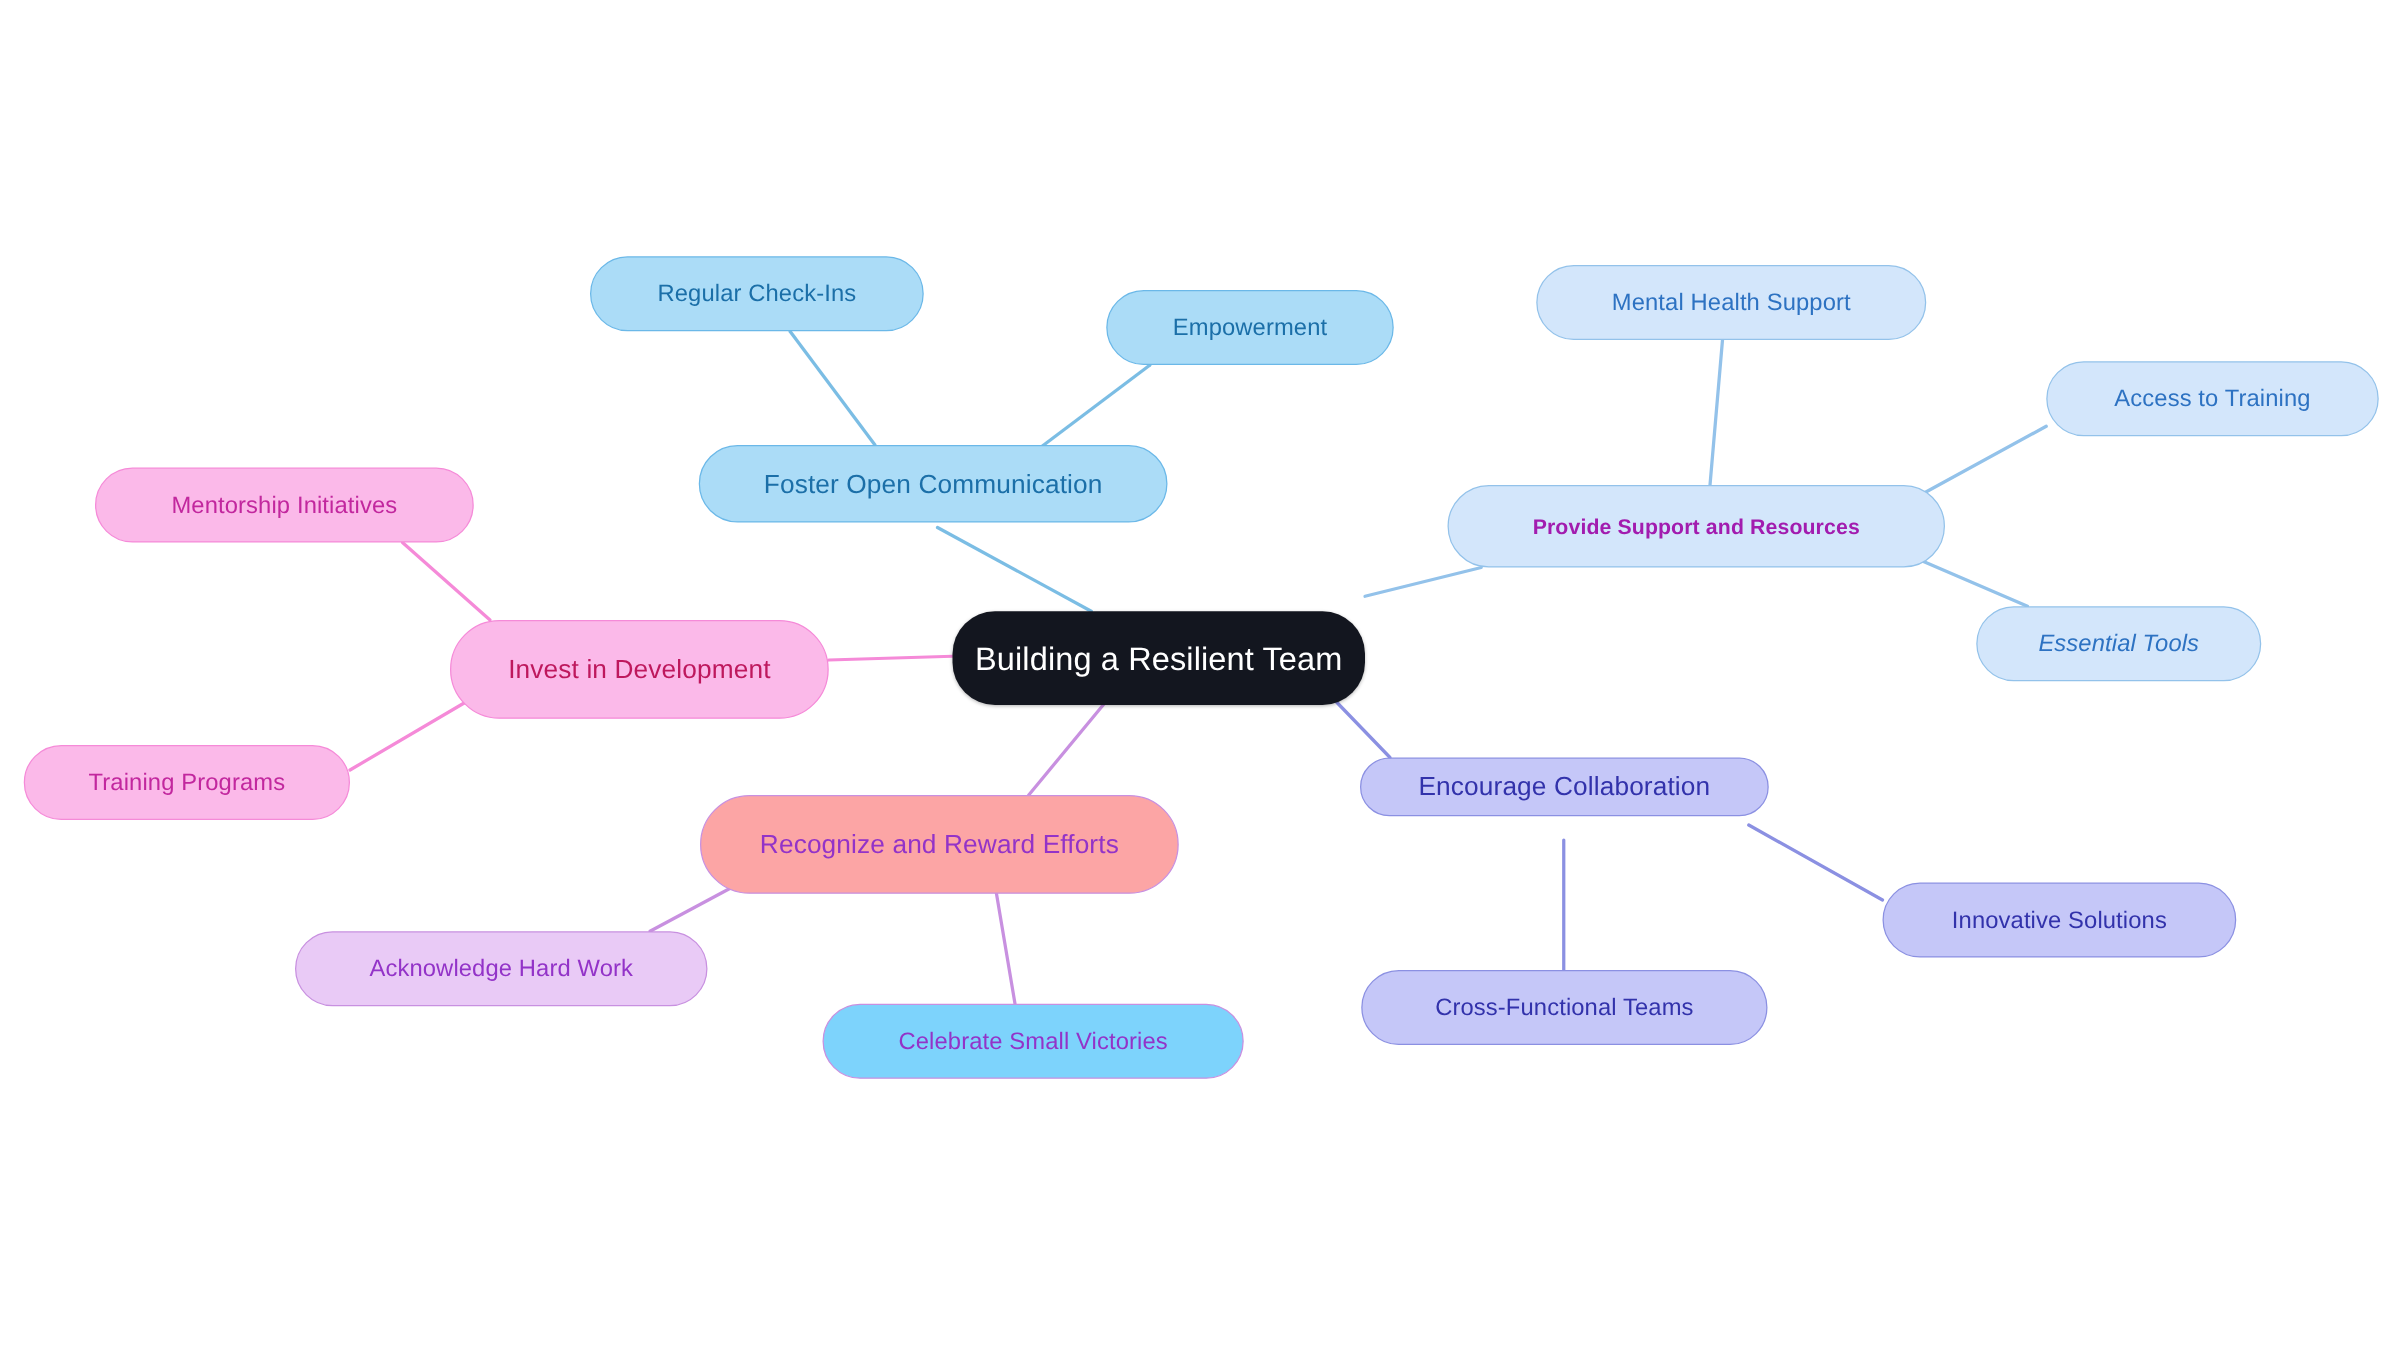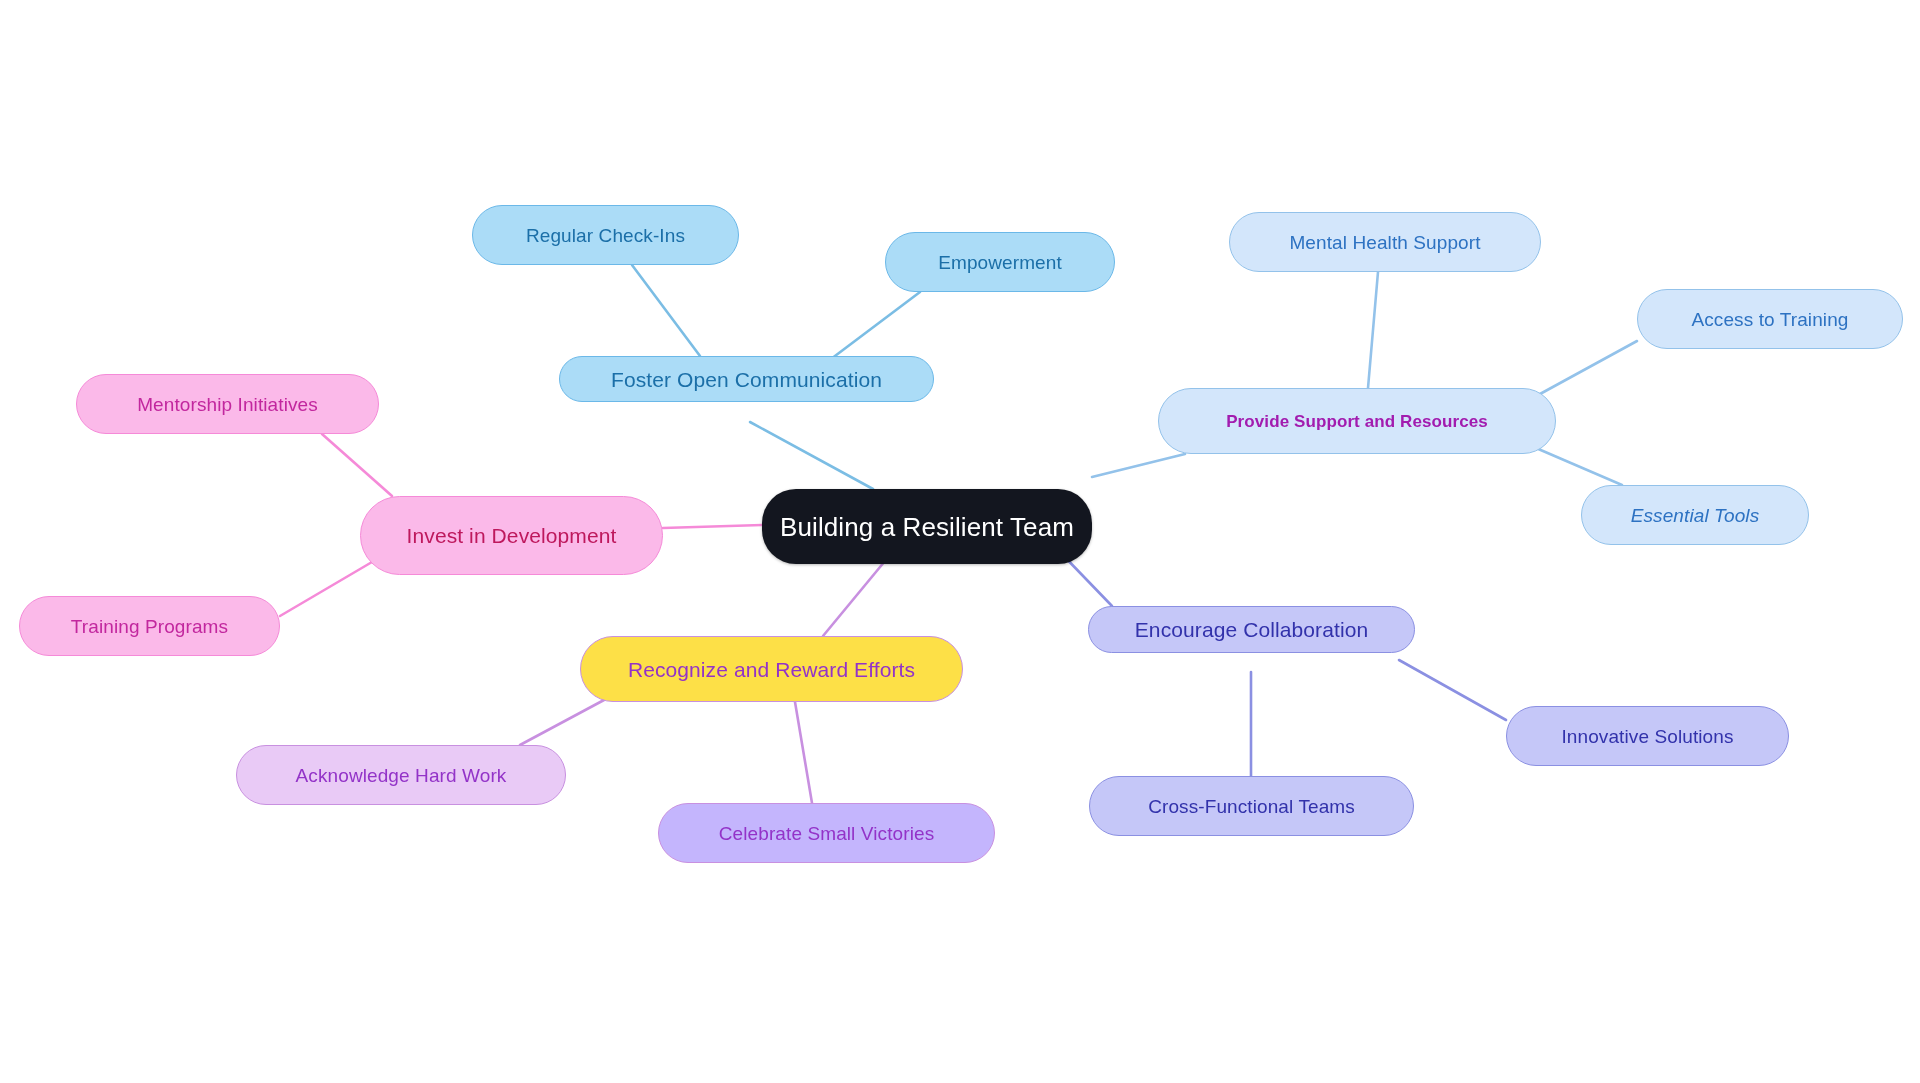--- a/index.html
+++ b/index.html
@@ -69,21 +69,21 @@
       <line x1="604" y1="700" x2="520" y2="745" stroke="#c890e0" stroke-width="2.6" stroke-linecap="round"></line>
       <line x1="795" y1="702" x2="812" y2="803" stroke="#c890e0" stroke-width="2.6" stroke-linecap="round"></line>
       <line x1="762" y1="525" x2="663" y2="528" stroke="#f58ad8" stroke-width="2.6" stroke-linecap="round"></line>
       <line x1="392" y1="496" x2="322" y2="434" stroke="#f58ad8" stroke-width="2.6" stroke-linecap="round"></line>
       <line x1="372" y1="562" x2="280" y2="616" stroke="#f58ad8" stroke-width="2.6" stroke-linecap="round"></line>
     </svg>
   <div id="node-layer">
       <div class="node root" style="left: 762px; top: 489px; width: 330px; height: 75px; font-size: 26px; background: rgb(19, 22, 31); color: rgb(255, 255, 255); border-color: rgb(19, 22, 31);">
         <span class="node-label">Building a Resilient Team</span>
       </div>
-      <div class="node" style="left: 559px; top: 356px; width: 375px; height: 46px; font-size: 21px; background: rgb(171, 220, 247); border-color: rgb(107, 184, 232); color: rgb(27, 111, 168);">
+      <div class="node" style="left: 559px; top: 356px; width: 375px; height: 62px; font-size: 21px; background: rgb(171, 220, 247); border-color: rgb(107, 184, 232); color: rgb(27, 111, 168);">
         <span class="node-label">Foster Open Communication</span>
       </div>
       <div class="node" style="left: 472px; top: 205px; width: 267px; height: 60px; font-size: 19px; background: rgb(171, 220, 247); border-color: rgb(107, 184, 232); color: rgb(27, 111, 168);">
         <span class="node-label">Regular Check-Ins</span>
       </div>
       <div class="node" style="left: 885px; top: 232px; width: 230px; height: 60px; font-size: 19px; background: rgb(171, 220, 247); border-color: rgb(107, 184, 232); color: rgb(27, 111, 168);">
         <span class="node-label">Empowerment</span>
       </div>
       <div class="node" style="left: 1158px; top: 388px; width: 398px; height: 66px; font-size: 17px; background: rgb(211, 230, 251); border-color: rgb(147, 194, 234); color: #a21caf; font-weight: bold;">
         <span class="node-label">Provide Support and Resources</span>
@@ -99,27 +99,27 @@
       </div>
       <div class="node" style="left: 1088px; top: 606px; width: 327px; height: 47px; font-size: 21px; background: rgb(197, 199, 248); border-color: rgb(139, 144, 226); color: rgb(50, 50, 171);">
         <span class="node-label">Encourage Collaboration</span>
       </div>
       <div class="node" style="left: 1506px; top: 706px; width: 283px; height: 60px; font-size: 19px; background: rgb(197, 199, 248); border-color: rgb(139, 144, 226); color: rgb(50, 50, 171); justify-content: center;">
         <span class="node-label">Innovative Solutions</span>
       </div>
       <div class="node" style="left: 1089px; top: 776px; width: 325px; height: 60px; font-size: 19px; background: rgb(197, 199, 248); border-color: rgb(139, 144, 226); color: rgb(50, 50, 171); align-items: center;">
         <span class="node-label">Cross-Functional Teams</span>
       </div>
-      <div class="node" style="left: 580px; top: 636px; width: 383px; height: 66px; font-size: 21px; background: #fde047; border-color: rgb(200, 144, 224); color: rgb(147, 51, 200);">
+      <div class="node" style="left: 560px; top: 636px; width: 383px; height: 79px; font-size: 21px; background: #fca5a5; border-color: rgb(200, 144, 224); color: rgb(147, 51, 200);">
         <span class="node-label">Recognize and Reward Efforts</span>
       </div>
       <div class="node" style="left: 236px; top: 745px; width: 330px; height: 60px; font-size: 19px; background: rgb(233, 202, 246); border-color: rgb(200, 144, 224); color: rgb(147, 51, 200);">
         <span class="node-label">Acknowledge Hard Work</span>
       </div>
-      <div class="node" style="left: 658px; top: 803px; width: 337px; height: 60px; font-size: 19px; background: #c4b5fd; border-color: rgb(200, 144, 224); color: rgb(147, 51, 200);">
+      <div class="node" style="left: 658px; top: 803px; width: 337px; height: 60px; font-size: 19px; background: #7dd3fc; border-color: rgb(200, 144, 224); color: rgb(147, 51, 200);">
         <span class="node-label">Celebrate Small Victories</span>
       </div>
       <div class="node" style="left: 360px; top: 496px; width: 303px; height: 79px; font-size: 21px; background: rgb(251, 185, 233); border-color: rgb(245, 138, 216); color: #be185d;">
         <span class="node-label">Invest in Development</span>
       </div>
       <div class="node" style="left: 76px; top: 374px; width: 303px; height: 60px; font-size: 19px; background: rgb(251, 185, 233); border-color: rgb(245, 138, 216); color: rgb(194, 39, 158);">
         <span class="node-label">Mentorship Initiatives</span>
       </div>
       <div class="node" style="left: 19px; top: 596px; width: 261px; height: 60px; font-size: 19px; background: rgb(251, 185, 233); border-color: rgb(245, 138, 216); color: rgb(194, 39, 158);">
         <span class="node-label">Training Programs</span>

